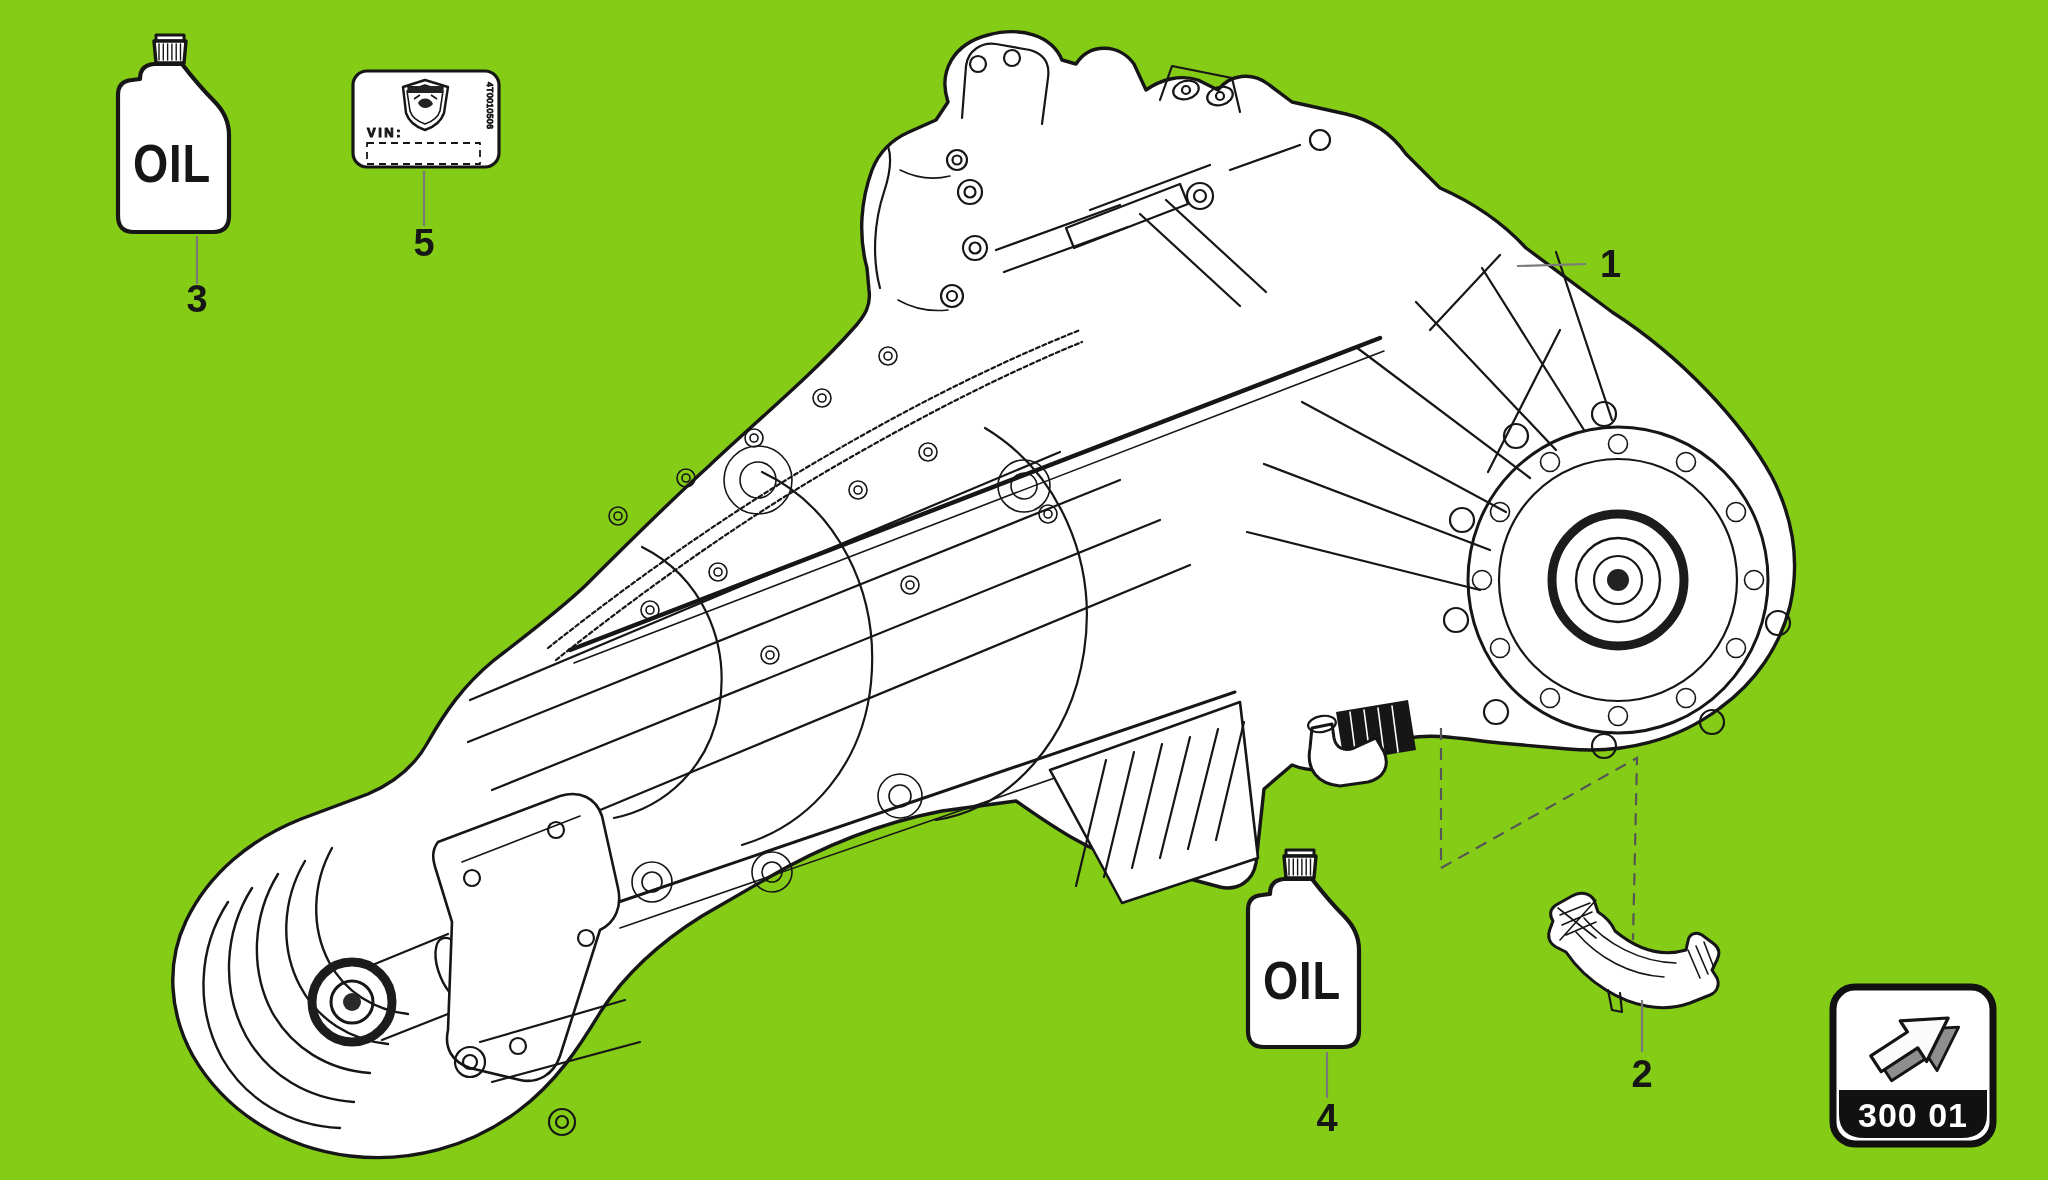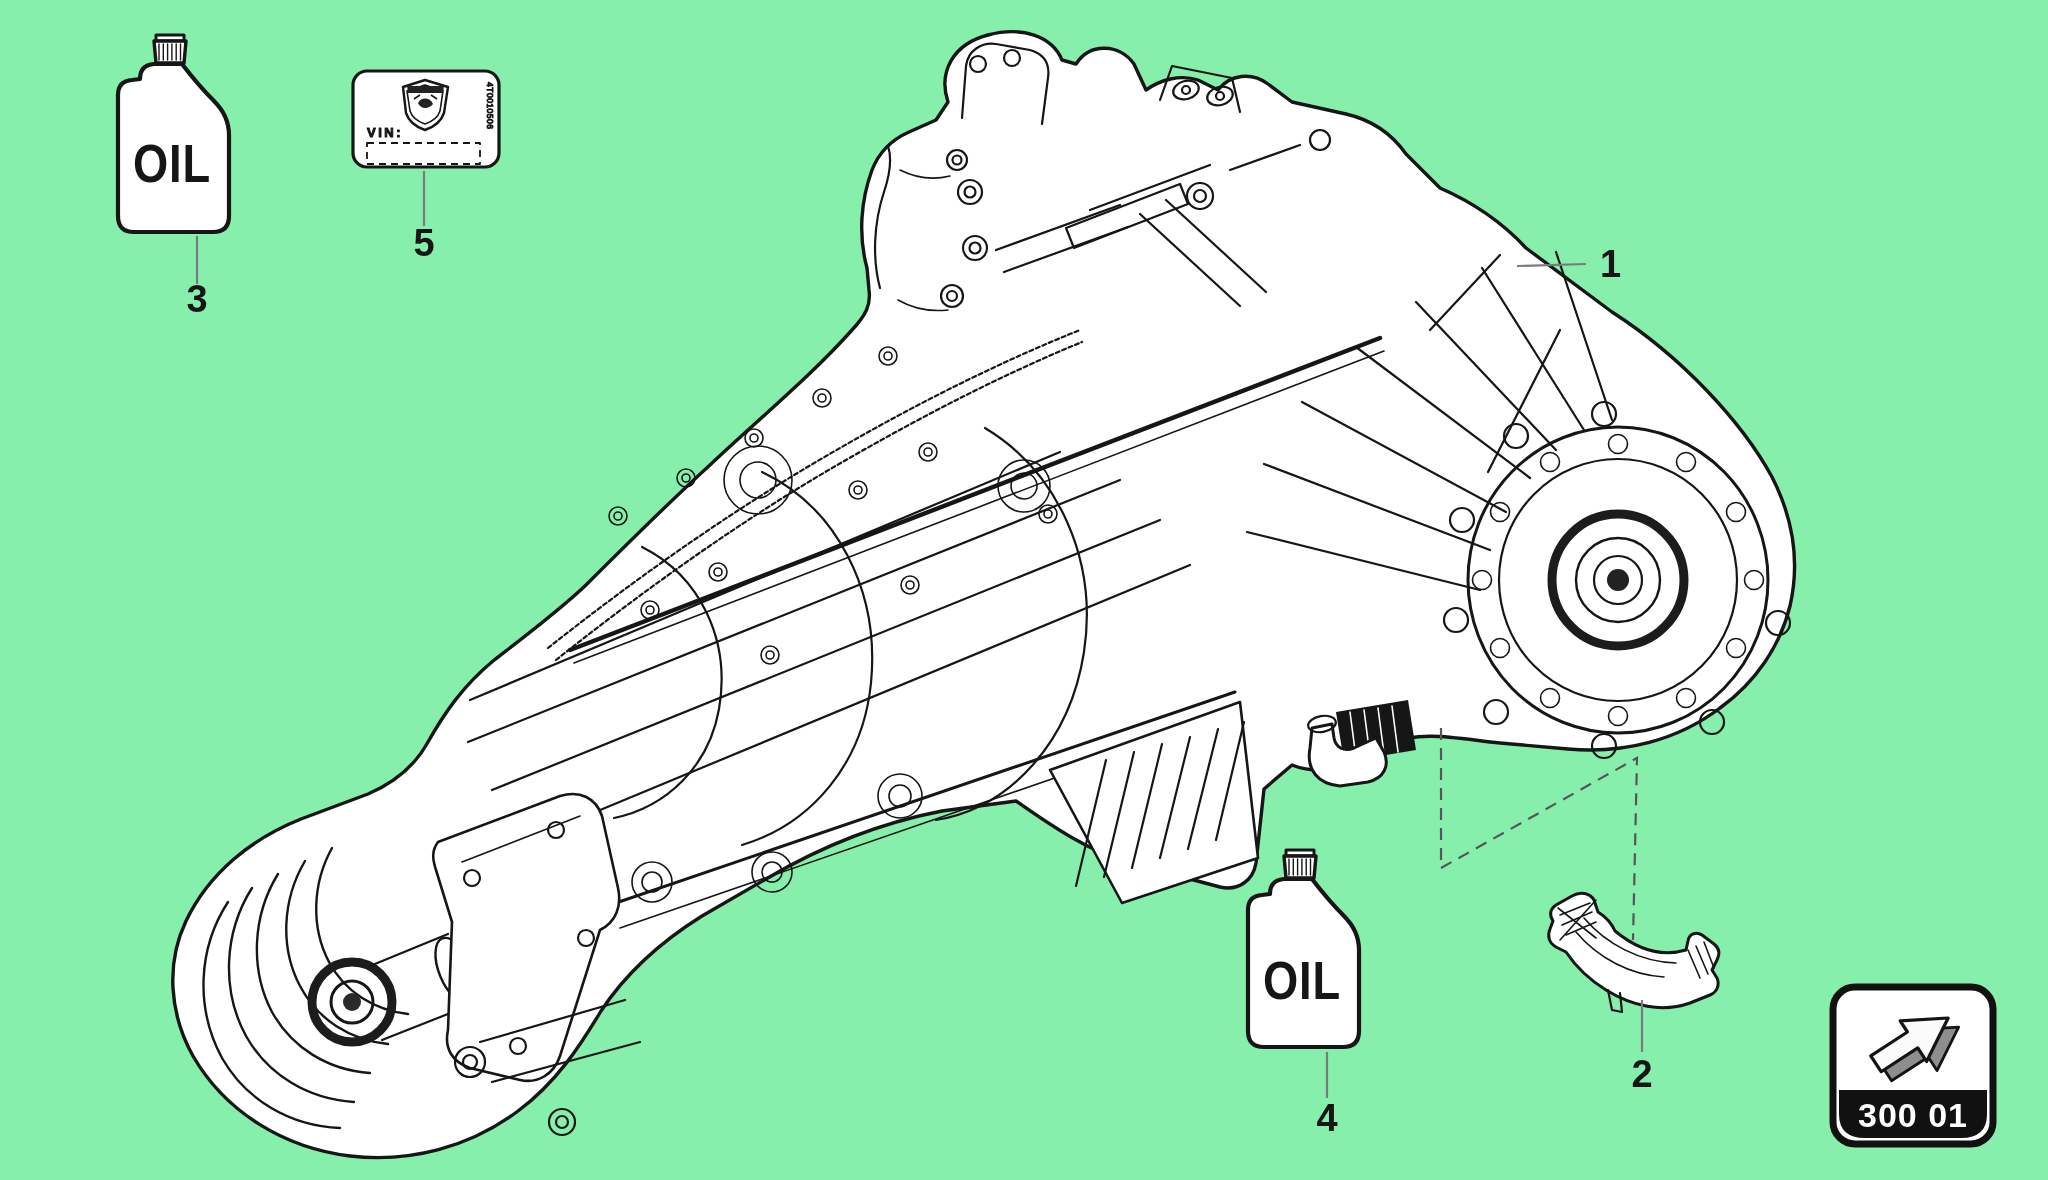--- a/index.html
+++ b/index.html
@@ -1,16 +1,16 @@
 <!DOCTYPE html>
 <html><head>
 <meta charset="utf-8">
 <style>
   html,body{margin:0;padding:0;background:#ffffff;}
-  #stage{position:relative;width:2048px;height:1180px;background:#86efac;overflow:hidden;
+  #stage{position:relative;width:2048px;height:1180px;background:#84cc16;overflow:hidden;
          font-family:"Liberation Sans","DejaVu Sans",sans-serif;}
   #drawing{position:absolute;left:0;top:0;width:2048px;height:1180px;}
   text{font-family:"Liberation Sans","DejaVu Sans",sans-serif;fill:#161616;}
   .callout{font-size:38px;font-weight:700;}
   .oil-label{font-size:54px;font-weight:600;letter-spacing:1px;}
   .vin-label{font-size:13px;font-weight:700;letter-spacing:2.5px;}
   .vcode{font-size:8.5px;font-weight:400;letter-spacing:0.5px;fill:#2a2a2a;}
   .badge-code{font-size:34px;font-weight:700;fill:#ffffff;letter-spacing:1px;}
   .thin{stroke-width:1.6;}
   .med{stroke-width:2.2;}

